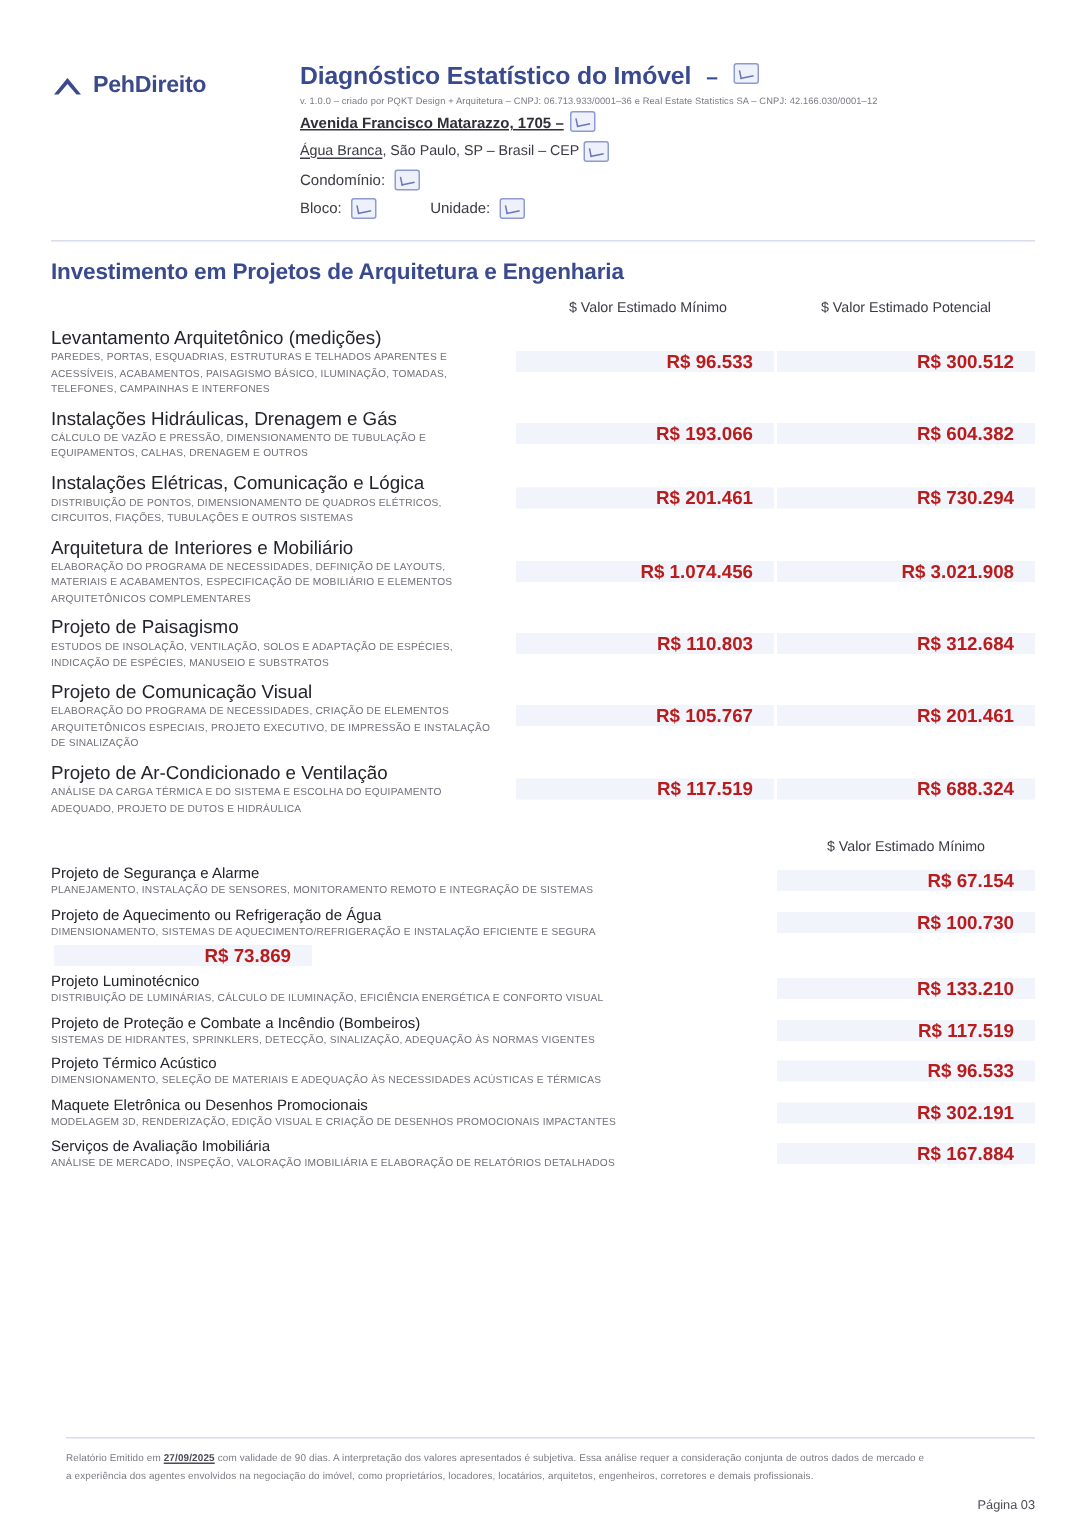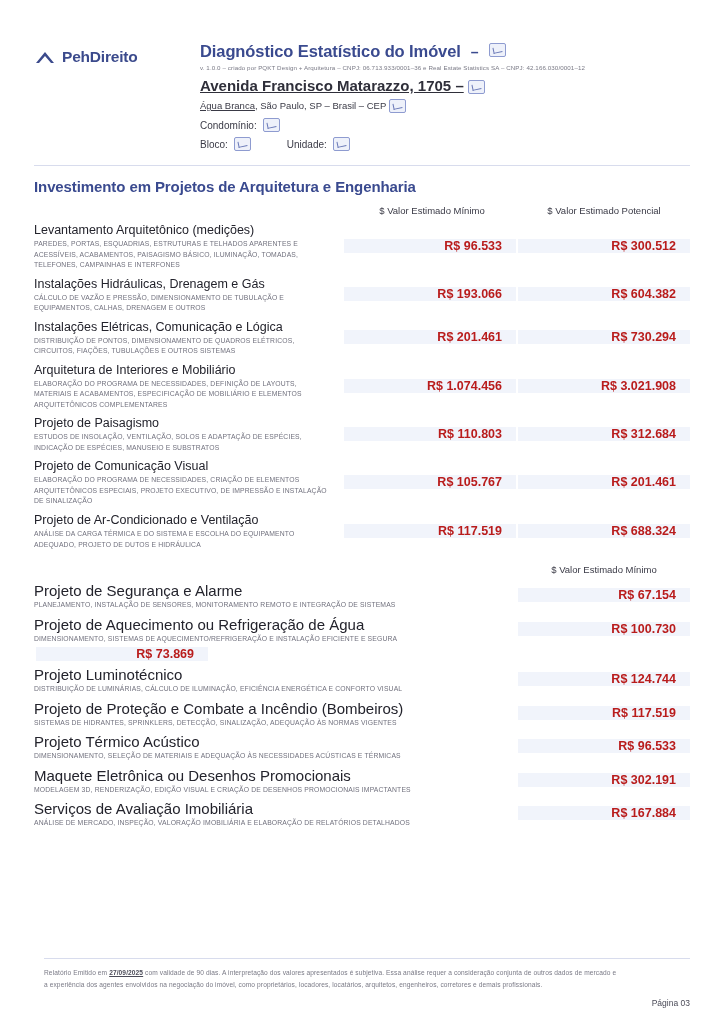--- a/index.html
+++ b/index.html
@@ -90,21 +90,21 @@
     transform: rotate(-12deg);
   }
   .doc-sub {
     font-size: 6.2px;
     color: #7a7a86;
     margin-top: 3px;
     letter-spacing: 0.1px;
   }
   .addr1 {
     margin-top: 6px;
-    font-size: 15px;
+    font-size: 10px;
     font-weight: bold;
     color: #2f2f3a;
     text-decoration: underline;
     display: inline-block;
   }
   .addr-line {
     margin-top: 4px;
     font-size: 9.5px;
     color: #3a3a46;
   }
@@ -192,21 +192,21 @@
     font-size: 9.5px;
     color: #3a3a46;
     margin: 14px 0 5px 0;
   }
   .t2-head-cell {
     width: 172px;
     flex: 0 0 172px;
     text-align: center;
   }
   .row2 { margin-bottom: 3px; }
-  .row2 .item-title { font-size: 15px; margin-bottom: 1px; }
+  .row2 .item-title { font-size: 10px; margin-bottom: 1px; }
   .row2 .item-sub { font-size: 6.8px; }
   .row2 .val-cell { font-size: 12.5px; }
 
   
   .footer {
     position: absolute;
     left: 44px;
     right: 34px;
     bottom: 16px;
   }
@@ -378,21 +378,21 @@
 
     <div class="row row2">
       <div class="val-cell">R$ 73.869</div>
     </div>
 
     <div class="row row2">
       <div class="row-desc">
         <div class="item-title">Projeto Luminotécnico</div>
         <div class="item-sub">DISTRIBUIÇÃO DE LUMINÁRIAS, CÁLCULO DE ILUMINAÇÃO, EFICIÊNCIA ENERGÉTICA E CONFORTO VISUAL</div>
       </div>
-      <div class="val-cell">R$ 124.744</div>
+      <div class="val-cell">R$ 133.210</div>
     </div>
 
     <div class="row row2">
       <div class="row-desc">
         <div class="item-title">Projeto de Proteção e Combate a Incêndio (Bombeiros)</div>
         <div class="item-sub">SISTEMAS DE HIDRANTES, SPRINKLERS, DETECÇÃO, SINALIZAÇÃO, ADEQUAÇÃO ÀS NORMAS VIGENTES</div>
       </div>
       <div class="val-cell">R$ 117.519</div>
     </div>
 

